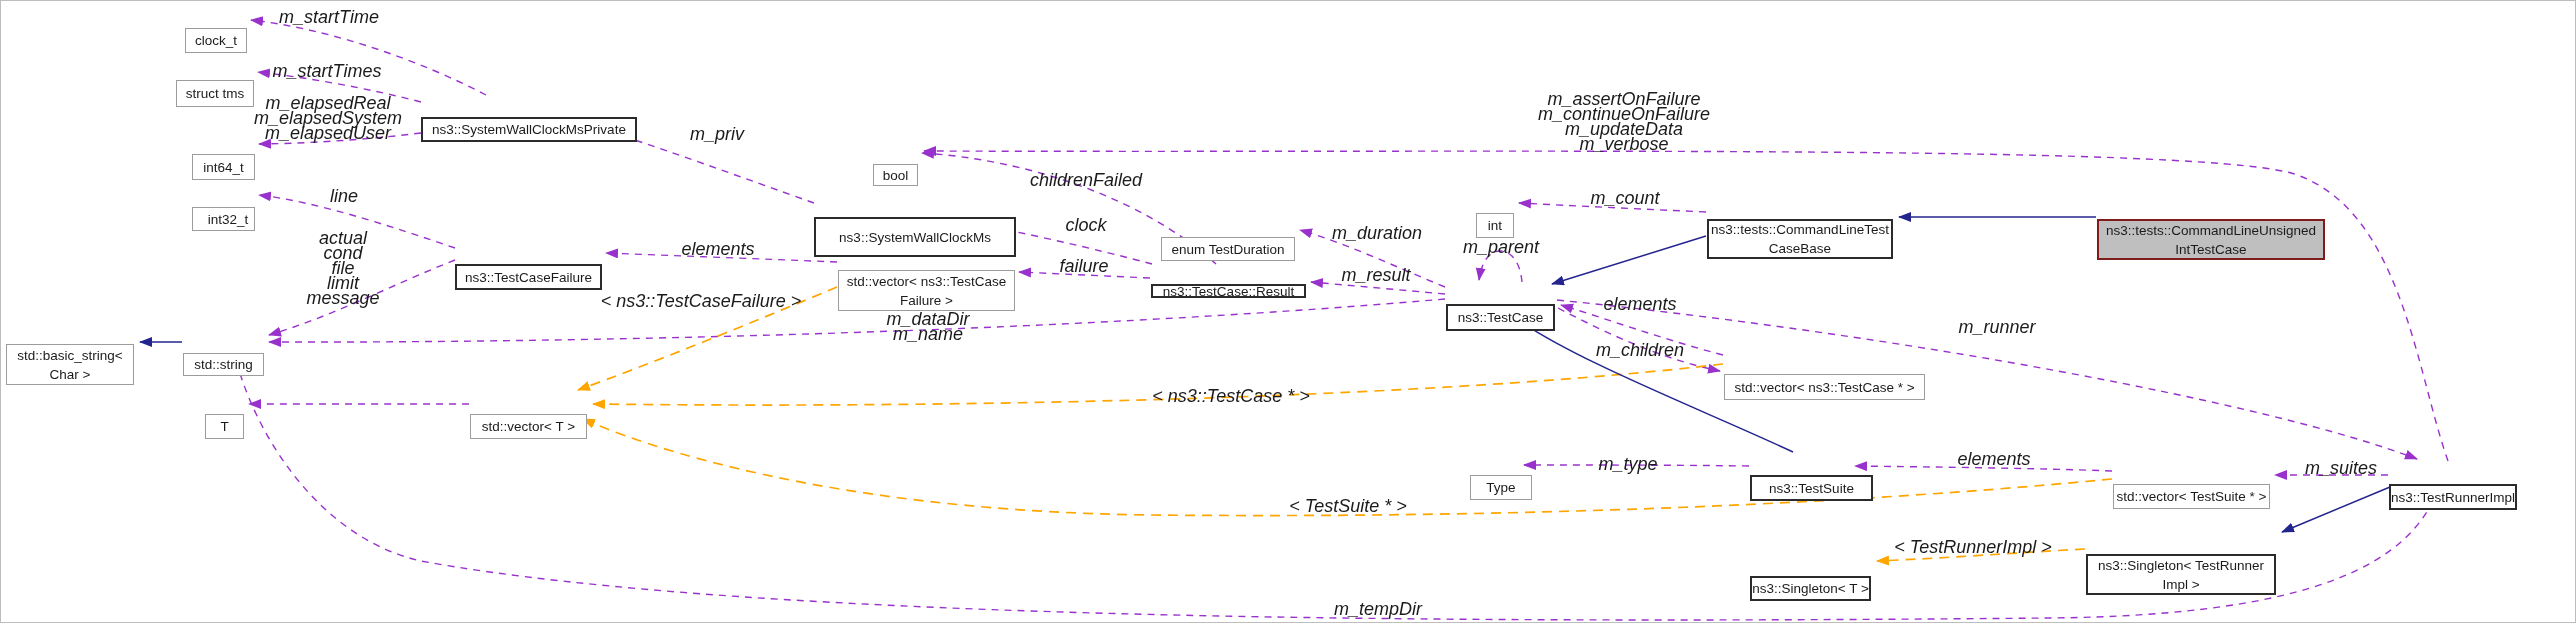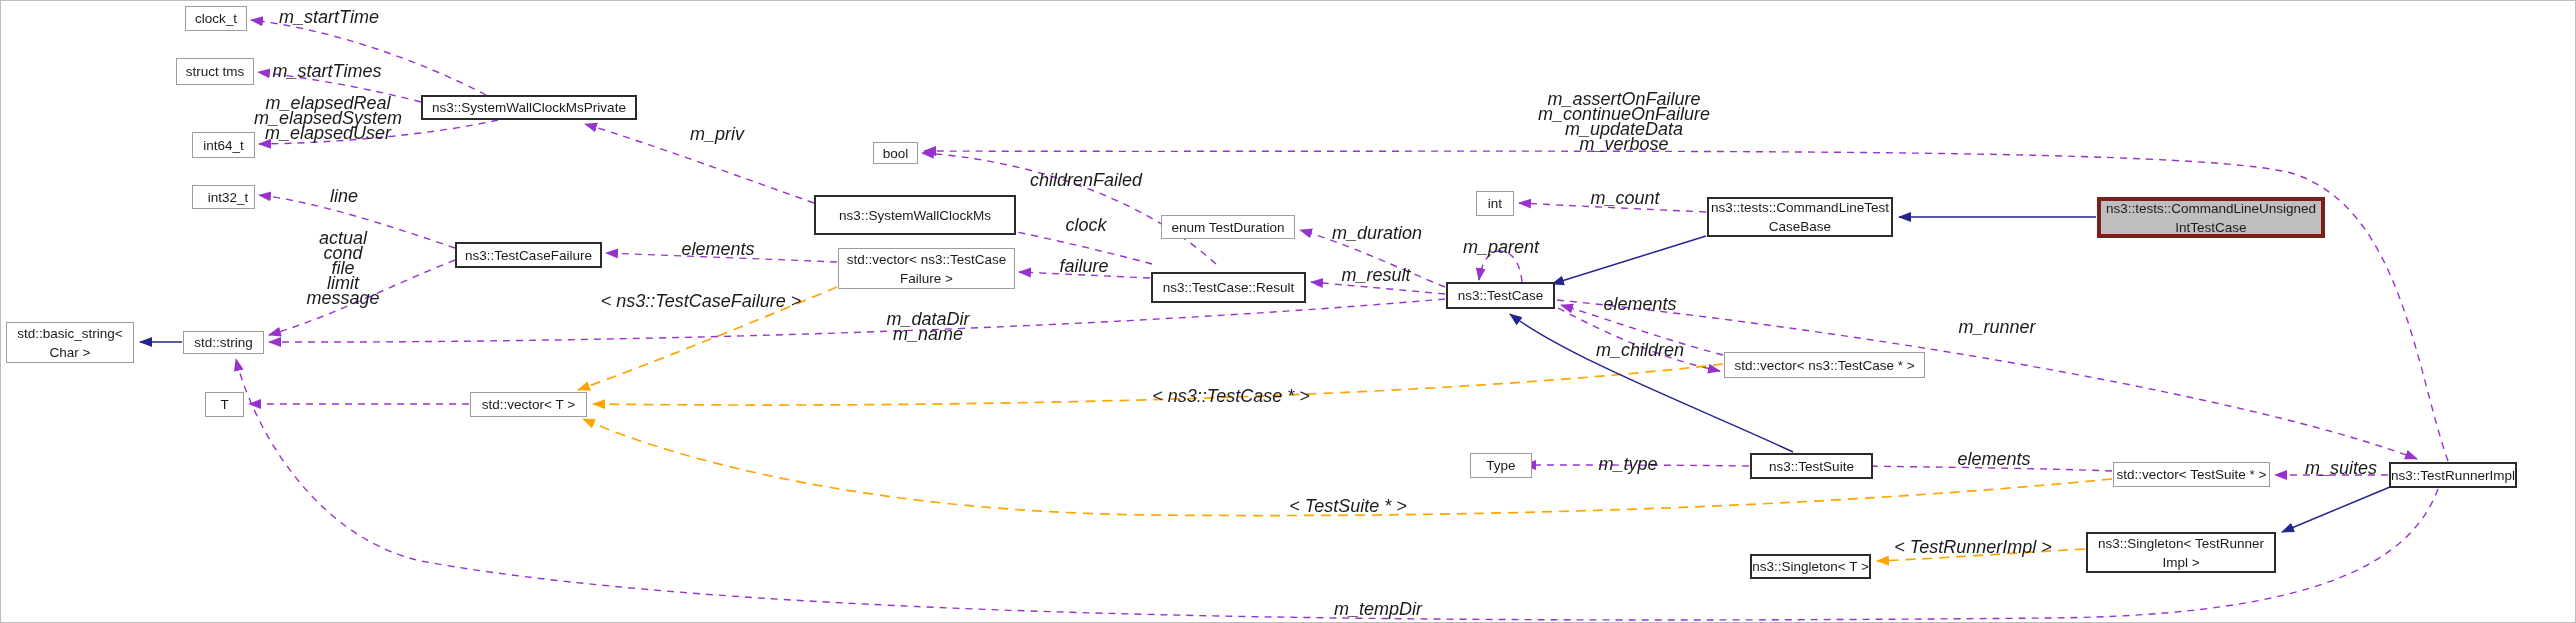--- a/index.html
+++ b/index.html
@@ -19,23 +19,24 @@
   .node{
     position:absolute;
     display:flex;align-items:center;justify-content:center;
     text-align:center;white-space:pre;
     box-sizing:border-box;
     background:#ffffff;
     border:1px solid #9c9c9c;
     color:#1b1b1b;
     font-size:13.5px;line-height:19px;
     z-index:2;
+    margin-top:22px;
   }
   .node.bold{border:2px solid #2b2b2b;}
-  .node.highlight{border:4px solid #7f1d1d;background:#bfbfbf;}
+  .node.highlight{border:2px solid #7f1d1d;background:#bfbfbf;}
   .edge-label{
     position:absolute;
     transform:translate(-50%,-50%);
     white-space:pre;text-align:center;
     color:#1b1b1b;font-size:18px;line-height:15px;
     z-index:3;
     background:transparent;
     font-style:italic;
   }
 </style>
@@ -104,21 +105,21 @@
       <div class="node plain" style="left: 182px; top: 330px; width: 81px; height: 23px;">std::string</div>
       <div class="node plain" style="left: 204px; top: 391px; width: 39px; height: 25px;">T</div>
       <div class="node plain" style="left: 469px; top: 391px; width: 117px; height: 25px;">std::vector&lt; T &gt;</div>
       <div class="node bold" style="left: 420px; top: 94px; width: 216px; height: 25px;">ns3::SystemWallClockMsPrivate</div>
       <div class="node bold" style="left: 454px; top: 241px; width: 147px; height: 26px;">ns3::TestCaseFailure</div>
       <div class="node plain" style="left: 872px; top: 141px; width: 45px; height: 22px;">bool</div>
       <div class="node bold" style="left: 813px; top: 194px; width: 202px; height: 40px;">ns3::SystemWallClockMs</div>
       <div class="node plain" style="left: 837px; top: 247px; width: 177px; height: 41px;">std::vector&lt; ns3::TestCase
 Failure &gt;</div>
       <div class="node plain" style="left: 1160px; top: 214px; width: 134px; height: 24px;">enum TestDuration</div>
-      <div class="node bold" style="left: 1150px; top: 271px; width: 155px; height: 31px;">ns3::TestCase::Result</div>
+      <div class="node bold" style="left: 1150px; top: 261px; width: 155px; height: 14px;">ns3::TestCase::Result</div>
       <div class="node plain" style="left: 1475px; top: 190px; width: 38px; height: 25px;">int</div>
       <div class="node bold" style="left: 1445px; top: 281px; width: 109px; height: 27px;">ns3::TestCase</div>
       <div class="node bold" style="left: 1706px; top: 196px; width: 186px; height: 40px;">ns3::tests::CommandLineTest
 CaseBase</div>
       <div class="node highlight" style="left: 2096px; top: 196px; width: 228px; height: 41px;">ns3::tests::CommandLineUnsigned
 IntTestCase</div>
       <div class="node plain" style="left: 1723px; top: 351px; width: 201px; height: 26px;">std::vector&lt; ns3::TestCase * &gt;</div>
       <div class="node plain" style="left: 1469px; top: 452px; width: 62px; height: 25px;">Type</div>
       <div class="node bold" style="left: 1749px; top: 452px; width: 123px; height: 26px;">ns3::TestSuite</div>
       <div class="node plain" style="left: 2112px; top: 461px; width: 157px; height: 25px;">std::vector&lt; TestSuite * &gt;</div>

